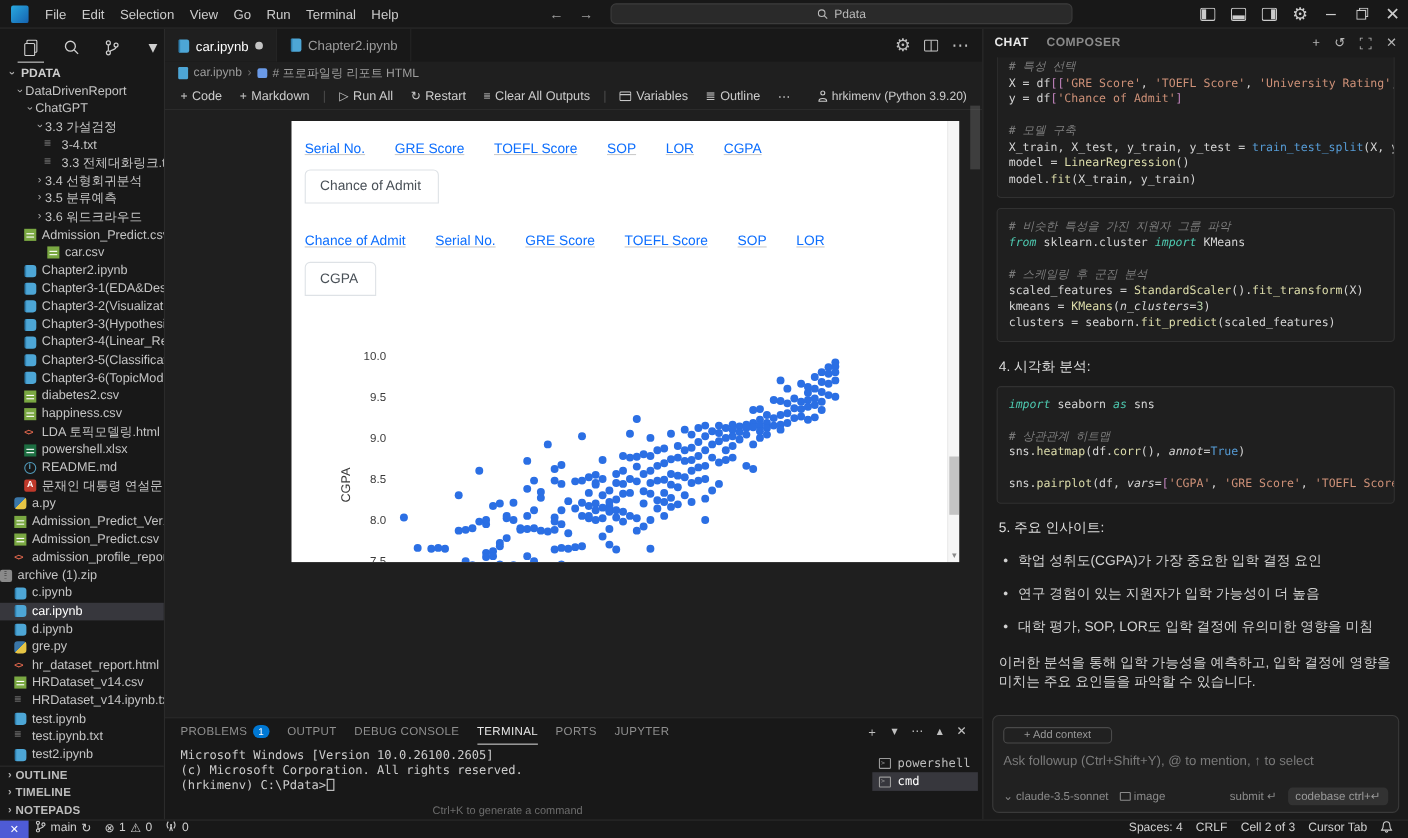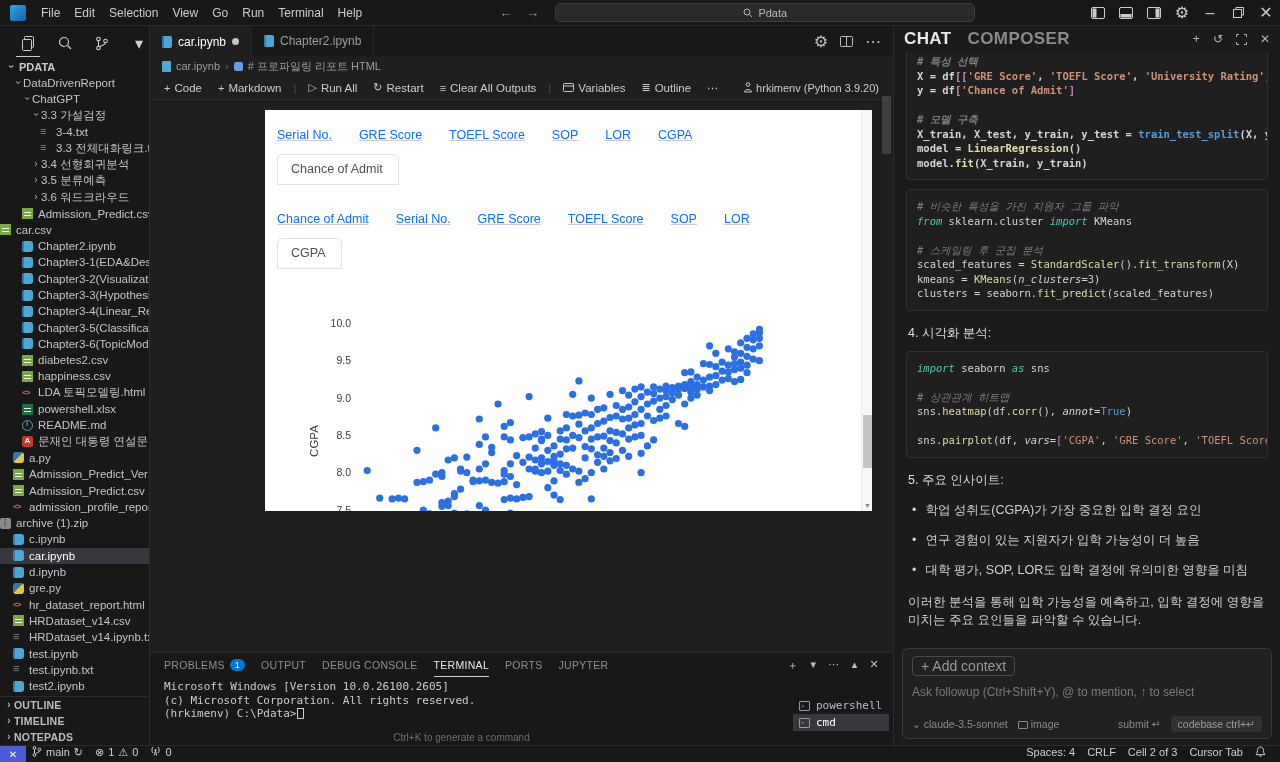--- a/index.html
+++ b/index.html
@@ -80,47 +80,47 @@
   #panel { position:absolute; left:150px; top:652px; width:743px; height:93px; background:#181818; border-top:1px solid #2b2b2b; }
   .panel-tabs { height:24px; display:flex; align-items:center; gap:16px; padding-left:14px; font-size:10.5px; letter-spacing:.3px; color:#8f8f8f; }
   .ptab { display:flex; align-items:center; gap:5px; height:24px; line-height:24px; cursor:default; }
   .ptab.active { color:#e7e7e7; border-bottom:1px solid #cccccc; }
   .pbadge { background:#0078d4; color:#fff; border-radius:8px; font-size:9px; padding:0 5px; line-height:12px; height:12px; }
   .panel-icons { margin-left:auto; display:flex; gap:12px; padding-right:14px; color:#c0c0c0; font-size:11px; }
   .term-body { position:relative; height:68px; font-family:"DejaVu Sans Mono","Liberation Mono",monospace; font-size:11px; color:#cccccc; padding:3px 0 0 14px; }
   .term-line { line-height:13.5px; white-space:pre; }
   .cursor-block { display:inline-block; width:7px; height:11px; border:1px solid #cccccc; vertical-align:-2px; margin-left:1px; }
   .term-hint { position:absolute; left:0; right:120px; bottom:2px; text-align:center; color:#6d6d6d; font-size:10px; font-family:"Liberation Sans",sans-serif; }
-  .term-list { position:absolute; right:4px; top:20px; width:96px; font-size:11px; color:#bdbdbd; }
+  .term-list { position:absolute; right:4px; top:8px; width:96px; font-size:11px; color:#bdbdbd; }
   .term-item { display:flex; align-items:center; gap:6px; height:17px; padding-left:6px; }
   .term-item.selected { background:#37373d; color:#fff; }
   .term-ic { width:11px; height:10px; border:1px solid #9a9a9a; border-radius:1px; font-size:6px; line-height:8px; text-align:left; padding-left:1px; color:#9a9a9a; flex:0 0 11px; }
   
   #chat { position:absolute; left:893px; top:26px; width:387px; height:719px; background:#1b1b1b; border-left:1px solid #2b2b2b;
     display:flex; flex-direction:column; }
   .chat-header { height:26px; display:flex; align-items:center; padding:0 10px; gap:16px; }
-  .chat-tab { font-size:17px; font-weight:bold; letter-spacing:.4px; color:#8a8a8a; cursor:pointer; }
+  .chat-tab { font-size:11px; font-weight:bold; letter-spacing:.4px; color:#8a8a8a; cursor:pointer; }
   .chat-tab.active { color:#e8e8e8; }
   .chat-hicons { margin-left:auto; display:flex; gap:13px; align-items:center; color:#b5b5b5; font-size:12px; }
   .chat-scroll { flex:1; overflow:hidden; padding:0 12px; position:relative; }
   .codeblock { background:#1f1f1f; border:1px solid #313131; border-radius:4px; padding:9px 10px; margin:9px 0;
     font-family:"DejaVu Sans Mono","Liberation Mono",monospace; font-size:10.5px; overflow:hidden; }
-  .codeblock.cut-top { margin-top:-7px; border-top:none; border-radius:0 0 4px 4px;font-weight:bold; }
+  .codeblock.cut-top { margin-top:-7px; border-top:none; border-radius:0 0 4px 4px; }
   .cline { line-height:14.5px; white-space:pre; }
   .tk-pl { color:#d4d4d4; } .tk-cm { color:#7d7d7d; font-style:italic; } .tk-st { color:#ce9178; }
   .tk-fn { color:#dcdcaa; } .tk-kw { color:#4ec9b0; font-style:italic; } .tk-bl { color:#569cd6; }
   .tk-it { color:#d4d4d4; font-style:italic; } .tk-nu { color:#b5cea8; } .tk-mg { color:#c586c0; }
   .chat-h { font-size:12.5px; color:#dddddd; margin:14px 0 6px 2px; }
   .chat-bullet { display:flex; gap:9px; font-size:12.5px; color:#d2d2d2; margin:13px 2px 0 6px; line-height:17px; }
   .chat-bullet .dot { color:#d2d2d2; }
   .chat-p { font-size:12.5px; color:#d2d2d2; margin:14px 2px 0 2px; line-height:18px; }
   
   .chat-input { margin:4px 8px 6px 8px; background:#212121; border:1px solid #3a3a3a; border-radius:6px; padding:7px 9px 6px 9px; }
   .ctx-chip { display:inline-flex; align-items:center; gap:3px; border:1px solid #4a4a4a; border-radius:4px;
-    font-size:14px; color:#9a9a9a; padding:1px 8px; margin-bottom:6px; }
+    font-size:10px; color:#9a9a9a; padding:1px 18px; margin-bottom:6px; }
   .chat-input input { width:100%; background:transparent; border:none; outline:none; color:#cfcfcf; font-size:12px;
     font-family:"Liberation Sans",sans-serif; }
   .chat-input input::placeholder { color:#7a7a7a; }
   .input-bottom { display:flex; align-items:center; gap:10px; margin-top:16px; font-size:10.5px; color:#8a8a8a; }
   .cb-chip { background:#323232; border-radius:4px; padding:2px 7px; color:#9a9a9a; }
   .img-ic { display:inline-block; width:10px; height:8px; border:1px solid #8a8a8a; border-radius:1px; position:relative; top:1px; margin-right:3px; }
   
   #statusbar { position:absolute; left:0; top:745px; width:1280px; height:17px; background:#181818; border-top:1px solid #2b2b2b;
     display:flex; align-items:center; font-size:11px; color:#cfcfcf; z-index:30; }
   .remote { width:26px; height:17px; background:#4e5bd6; color:#fff; display:flex; align-items:center; justify-content:center; font-size:10px; }
@@ -243,21 +243,21 @@
         <span>3.5 분류예측</span>
       </div>
       <div class="trow" style="padding-left: 31px;">
         <span class="chev">›</span>
         <span>3.6 워드크라우드</span>
       </div>
       <div class="trow" style="padding-left: 22px;">
         <span class="fi fi-csv"></span>
         <span>Admission_Predict.csv</span>
       </div>
-      <div class="trow" style="">
+      <div class="trow" style=" margin-left: 43px;">
         <span class="fi fi-csv"></span>
         <span>car.csv</span>
       </div>
       <div class="trow" style="padding-left: 22px;">
         <span class="fi fi-ipynb"></span>
         <span>Chapter2.ipynb</span>
       </div>
       <div class="trow" style="padding-left: 22px;">
         <span class="fi fi-ipynb"></span>
         <span>Chapter3-1(EDA&amp;Descrip...</span>

